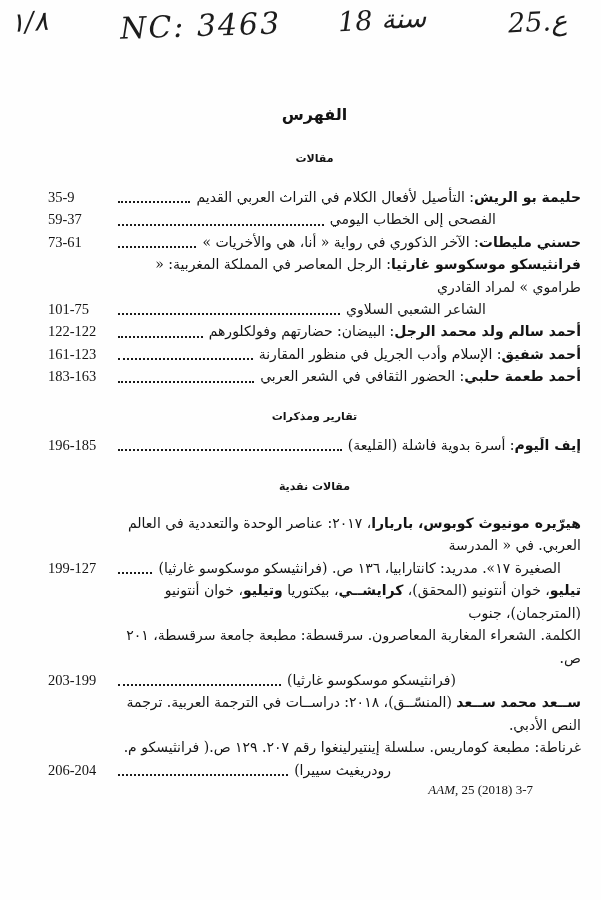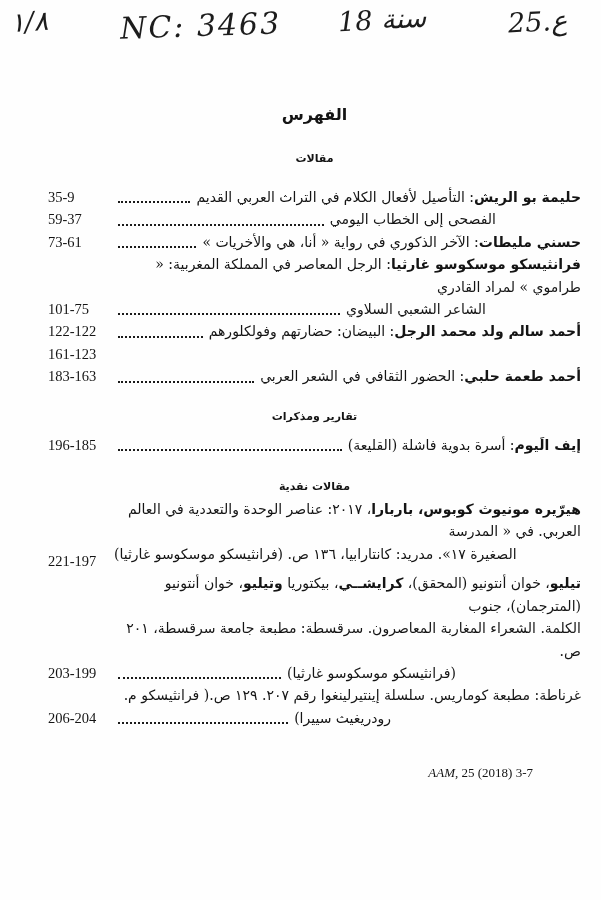--- a/index.html
+++ b/index.html
@@ -33,49 +33,49 @@
   }
   .doc-title{
     text-align:center;font-weight:bold;font-size:16px;line-height:22px;margin:0;
   }
   .section-heading{
     text-align:center;font-weight:bold;font-size:11px;line-height:22px;margin:0;
     direction:rtl;
   }
   .sh-1{margin-top:22px;margin-bottom:16px;}
   .sh-2{margin-top:18px;margin-bottom:6px;}
-  .sh-3{margin-top:20px;margin-bottom:0;}
+  .sh-3{margin-top:20px;margin-bottom:14px;}
 
   
   .entry{display:flex;direction:ltr;}
   .pagenum{
     width:66px;flex:0 0 66px;
     font-family:"Liberation Serif",serif;
     font-size:14.5px;line-height:22.4px;
     text-align:left;align-self:flex-end;
     direction:ltr;
   }
   .body{flex:1;direction:rtl;text-align:right;font-size:14px;line-height:22.4px;}
   .line{min-height:22.4px;}
   .last{display:flex;align-items:flex-end;justify-content:flex-end;}
   .last .txt{white-space:nowrap;}
   .dots{
     flex:1;height:0;
     border-bottom:2.4px dotted #1a1a1a;
     margin:0 6px 5px 4px;
   }
-  .ind-20{margin-right:20px;flex-direction:column;}
+  .ind-20{margin-right:20px;}
   .ind-85{margin-right:85px;}
   .ind-95{margin-right:95px;}
   .ind-125{margin-right:125px;}
   .ind-190{margin-right:190px;}
 
   
   .footer{
-    position:absolute;top:765px;left:0;right:68px;
+    position:absolute;top:782px;left:0;right:68px;
     text-align:right;
     font-family:"Liberation Serif",serif;
     font-size:13px;color:#141414;
   }
 </style>
 </head>
 <body>
 
 <div class="page">
 
@@ -136,20 +136,26 @@
       <div class="body">
         <div class="line last">
             <span class="txt"><span style="font-weight: bold;">أحمد سالم ولد محمد الرجل</span><span>: البيضان: حضارتهم وفولكلورهم</span></span>
             <span class="dots"></span>
           </div>
       </div>
     </div>
 
     <div class="entry">
       <div class="pagenum">161-123</div>
+      <div class="body">
+        <div class="line last">
+            <span class="txt"><span style="font-weight: bold;">أحمد شفيق</span><span>: الإسلام وأدب الجريل في منظور المقارنة</span></span>
+            <span class="dots"></span>
+          </div>
+      </div>
     </div>
 
     <div class="entry">
       <div class="pagenum">183-163</div>
       <div class="body">
         <div class="line last">
             <span class="txt"><span style="font-weight: bold;">أحمد طعمة حلبي</span><span>: الحضور الثقافي في الشعر العربي</span></span>
             <span class="dots"></span>
           </div>
       </div>
@@ -163,21 +169,21 @@
         <div class="line last">
             <span class="txt"><span style="font-weight: bold;">إيف الَيوم</span><span>: أسرة بدوية فاشلة (القليعة)</span></span>
             <span class="dots"></span>
           </div>
       </div>
     </div>
 
     <div class="section-heading sh-3">مقالات نقدية</div>
 
     <div class="entry">
-      <div class="pagenum">221-197</div>
+      <div class="pagenum">199-127</div>
       <div class="body">
         <div class="line"><span style="font-weight: bold;">هيرّيره مونيوث كوبوس، باربارا</span><span>، ٢٠١٧: عناصر الوحدة والتعددية في العالم العربي. في « المدرسة</span></div>
         <div class="line last ind-20">
             <span class="txt"><span>الصغيرة ١٧». مدريد: كانتارابيا، ١٣٦ ص. (فرانثيسكو موسكوسو غارثيا)</span></span>
             <span class="dots"></span>
           </div>
       </div>
     </div>
 
     <div class="entry">
@@ -188,20 +194,21 @@
         <div class="line last ind-125">
             <span class="txt"><span>(فرانثيسكو موسكوسو غارثيا)</span></span>
             <span class="dots"></span>
           </div>
       </div>
     </div>
 
     <div class="entry">
       <div class="pagenum">206-204</div>
       <div class="body">
+        <div class="line"><span style="font-weight: bold;">ســعد محمد ســعد</span><span> (المنسّــق)، ٢٠١٨: دراســات في الترجمة العربية. ترجمة النص الأدبي.</span></div>
         <div class="line"><span>غرناطة: مطبعة كوماريس. سلسلة إينتيرلينغوا رقم ٢٠٧. ١٢٩ ص.( فرانثيسكو م.</span></div>
         <div class="line last ind-190">
             <span class="txt"><span>رودريغيث سييرا)</span></span>
             <span class="dots"></span>
           </div>
       </div>
     </div>
 
   </div>
 

